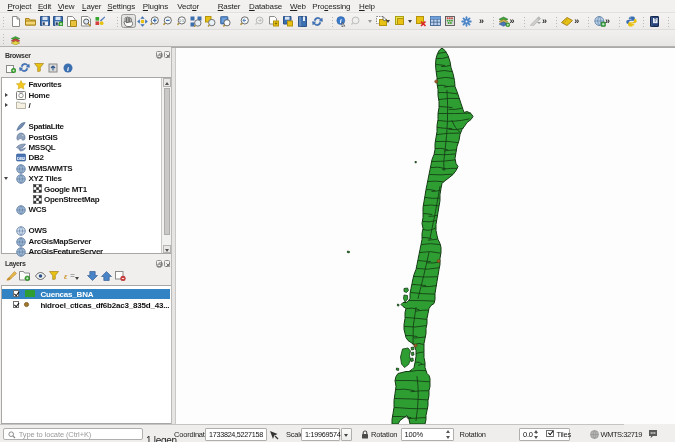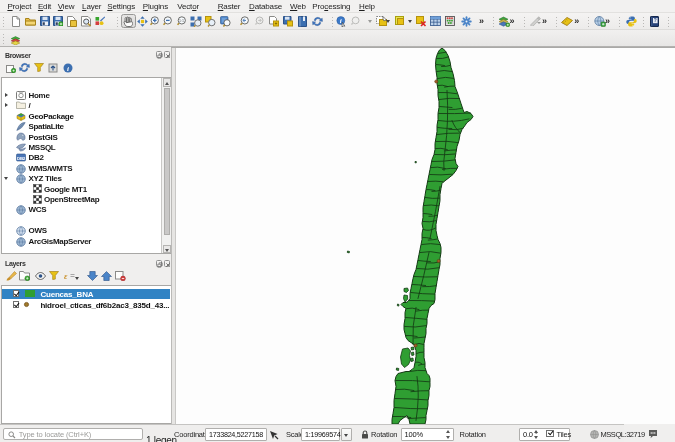--- a/index.html
+++ b/index.html
@@ -397,50 +397,47 @@
       </svg>
     </div>
 <div class="ic" style="left:62.5px;top:15.5px">
       <svg width="10" height="10" viewBox="0 0 10 10">
         <circle cx="5" cy="5" r="4.5" fill="#3c6fb0"></circle>
         <text x="5" y="7.6" font-size="7" text-anchor="middle" fill="#fff" font-family="Liberation Serif, serif" font-weight="bold" font-style="italic">i</text>
       </svg>
     </div>
 </div>
 <div class="tree" style="left:0.5px;top:76.5px;width:170px;height:177px">
+<div class="trow" style="top:2.2px;width:160px">
+<span style="position:absolute;left:14px;top:0.5px">
+        <svg width="10" height="10" viewBox="0 0 10 10">
+          <path d="M5 0.5l1.4 2.9 3.2 0.4-2.3 2.2 0.6 3.1L5 7.6 2.1 9.1l0.6-3.1L0.4 3.8l3.2-0.4z" fill="#f2c61d" stroke="#c79a10" stroke-width="0.5"></path>
+        </svg>
+      </span>
+<span style="position:absolute;left:27px;top:0.8px">Favorites</span>
+</div>
 <div class="trow" style="top:12.6px;width:188px">
 <span style="position:absolute;left:3.5px;top:2.6px;width:0;height:0;border-top:2.8px solid transparent;border-bottom:2.8px solid transparent;border-left:3.6px solid #444"></span>
 <span style="position:absolute;left:14px;top:0.5px">
         <svg width="10" height="9" viewBox="0 0 10 9">
           <rect x="0.5" y="0.5" width="9" height="8" rx="1" fill="#fdfdfc" stroke="#7a7a78"></rect>
           <circle cx="5" cy="4.5" r="2.2" fill="none" stroke="#7a7a78" stroke-width="0.8"></circle>
           <rect x="3" y="0.8" width="4" height="1.2" fill="#c9c9c7"></rect>
         </svg>
       </span>
 <span style="position:absolute;left:27px;top:0.8px">Home</span>
 </div>
 <div class="trow" style="top:23.0px;width:160px">
 <span style="position:absolute;left:3.5px;top:2.6px;width:0;height:0;border-top:2.8px solid transparent;border-bottom:2.8px solid transparent;border-left:3.6px solid #444"></span>
 <span style="position:absolute;left:14px;top:0.5px">
         <svg width="10" height="8" viewBox="0 0 10 8">
           <path d="M0.5 1h3l1 1.2h5v5.3h-9z" fill="#f5f0e1" stroke="#9a9a8a" stroke-width="0.7"></path>
         </svg>
       </span>
 <span style="position:absolute;left:27px;top:0.8px">/</span>
-</div>
-<div class="trow" style="top:33.5px;width:160px">
-<span style="position:absolute;left:14px;top:0.5px">
-        <svg width="10" height="9" viewBox="0 0 10 9">
-          <path d="M1 3.5L5 1.5l4 2v3L5 8.5l-4-2z" fill="#e7c114" stroke="#8a6a0a" stroke-width="0.5"></path>
-          <path d="M1 3.5L5 5.5l4-2L5 1.5z" fill="#4a76b8"></path>
-          <path d="M5 5.5v3" stroke="#8a6a0a" stroke-width="0.5"></path>
-          <path d="M2.5 2.8l2.5 1.3 2.6-1.3L5 1.6z" fill="#37a42d"></path>
-        </svg>
-      </span>
-<span style="position:absolute;left:27px;top:0.8px">GeoPackage</span>
 </div>
 <div class="trow" style="top:43.9px;width:160px">
 <span style="position:absolute;left:14px;top:0.5px">
         <svg width="10" height="9" viewBox="0 0 10 9">
           <path d="M0.8 8.5C3 2 6 0.5 9.2 0.6 8 2.5 7 4.5 5.5 5.8 4 7 2.5 7.8 0.8 8.5z" fill="#7c97b8" stroke="#44618a" stroke-width="0.5"></path>
           <path d="M1.5 8C4 5 6 3.5 8.5 1.2" stroke="#44618a" stroke-width="0.5" fill="none"></path>
         </svg>
       </span>
 <span style="position:absolute;left:27px;top:0.8px">SpatiaLite</span>
 </div>
@@ -535,20 +532,29 @@
 <span style="position:absolute;left:27px;top:0.8px">OWS</span>
 </div>
 <div class="trow" style="top:158.5px;width:160px">
 <span style="position:absolute;left:14px;top:0.5px">
         <svg width="10" height="10" viewBox="0 0 10 10">
           <circle cx="5" cy="5" r="4.3" fill="#9db7d2" stroke="#51719a" stroke-width="0.7"></circle>
           <path d="M0.7 5h8.6M5 0.7c2 2.3 2 6.3 0 8.6M5 0.7c-2 2.3-2 6.3 0 8.6" fill="none" stroke="#51719a" stroke-width="0.5"></path>
         </svg>
       </span>
 <span style="position:absolute;left:27px;top:0.8px">ArcGisMapServer</span>
+</div>
+<div class="trow" style="top:168.9px;width:160px">
+<span style="position:absolute;left:14px;top:0.5px">
+        <svg width="10" height="10" viewBox="0 0 10 10">
+          <circle cx="5" cy="5" r="4.3" fill="#9db7d2" stroke="#51719a" stroke-width="0.7"></circle>
+          <path d="M0.7 5h8.6M5 0.7c2 2.3 2 6.3 0 8.6M5 0.7c-2 2.3-2 6.3 0 8.6" fill="none" stroke="#51719a" stroke-width="0.5"></path>
+        </svg>
+      </span>
+<span style="position:absolute;left:27px;top:0.8px">ArcGisFeatureServer</span>
 </div>
 <div class="sbar" style="left:159.5px;top:0;width:9.5px;height:175px">
 <div class="sbtn" style="top:0.5px">
         <span class="uarr" style="left:1.5px;top:2.5px;border-bottom:3px solid #555"></span>
       </div>
 <div class="sbtn" style="top:167px">
         <span class="uarr" style="left:1.5px;top:3px;border-top:3px solid #555"></span>
       </div>
 <div class="sthumb" style="top:10px;height:147px"></div>
 </div>
@@ -680,19 +686,19 @@
 <div class="spin" style="position:absolute;left:532px;top:3px;width:9px;height:13px">
       <i class="up" style="left:1.5px;top:2px"></i>
       <i class="dn" style="left:1.5px;bottom:2px"></i>
     </div>
 <div class="cbx" style="left:546px;top:5px"></div>
 <span class="sl" style="left:556.5px">Tiles</span>
 <svg style="position:absolute;left:589.5px;top:5px" width="9" height="9" viewBox="0 0 9 9">
       <circle cx="4.5" cy="4.5" r="4" fill="#b5b5b3" stroke="#8a8a88" stroke-width="0.6"></circle>
       <path d="M0.5 4.5h8M4.5 0.5c1.8 2 1.8 6 0 8M4.5 0.5c-1.8 2-1.8 6 0 8" fill="none" stroke="#8a8a88" stroke-width="0.5"></path>
     </svg>
-<span class="sl" style="left:600.5px;letter-spacing:-0.45px">MSSQL:32719</span>
+<span class="sl" style="left:600.5px;letter-spacing:-0.45px">WMTS:32719</span>
 <svg style="position:absolute;left:647.5px;top:4.5px" width="10" height="10" viewBox="0 0 10 10">
       <path d="M1 1h8v6h-4l-2.4 2.2L3 7H1z" fill="#5a5a58"></path>
       <circle cx="3.2" cy="4" r="0.7" fill="#fff"></circle>
       <circle cx="5" cy="4" r="0.7" fill="#fff"></circle>
       <circle cx="6.8" cy="4" r="0.7" fill="#fff"></circle>
     </svg>
 </div>
 </body></html>

